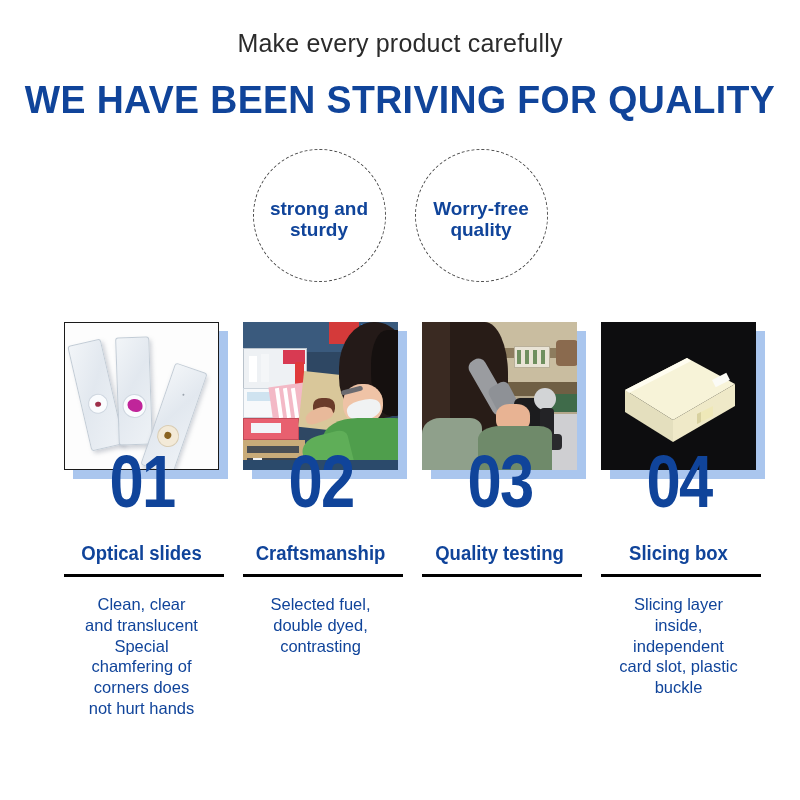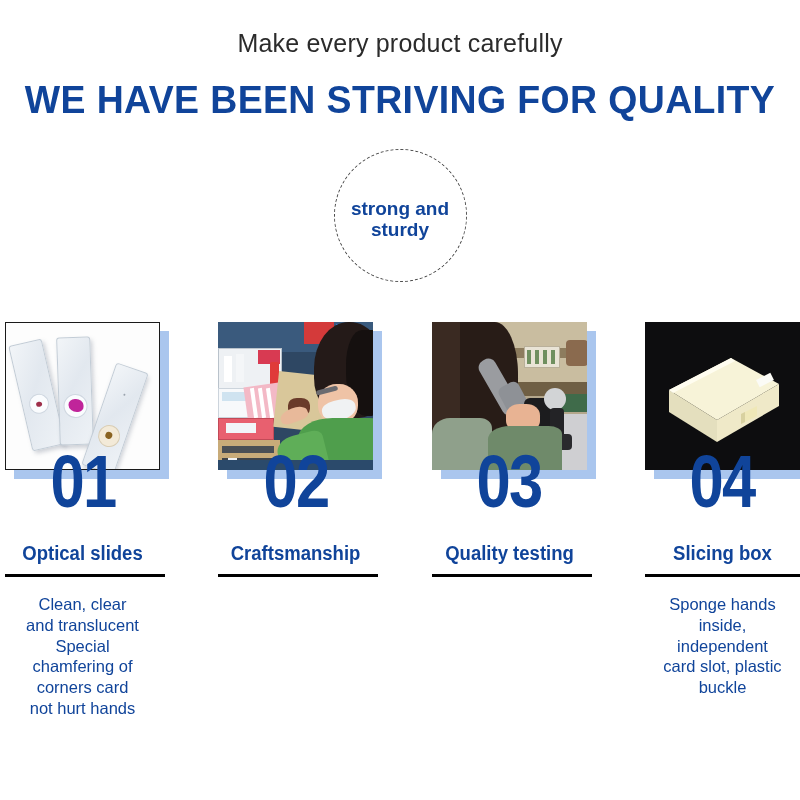--- a/index.html
+++ b/index.html
@@ -61,24 +61,24 @@
     font-weight: bold;
     color: #10449a;
     line-height: 1.14;
     white-space: pre-line;
   }
   .circle-label.small { font-size: 17px; width: 158px; }
 
   
   .cards {
     display: flex;
-    justify-content: space-between;
+    justify-content: center;
     gap: 24px;
     margin-top: 40px;
-    padding-left: 5px;
+    padding-left: 20px;
   }
   .card { width: 155px; position: relative; }
 
   .thumb-wrap { position: relative; width: 155px; height: 148px; }
   .thumb-shadow {
     position: absolute;
     left: 9px; top: 9px;
     width: 155px; height: 148px;
     background: #aac6ee;
   }
@@ -166,20 +166,24 @@
 
   <div class="circles">
 
     <div class="circle">
       <div class="circle-label">strong and
 sturdy</div>
     </div>
 
 
 
+    <div class="circle">
+      <div class="circle-label">Worry-free
+quality</div>
+    </div>
 
   </div>
 
   <div class="cards">
 
     <div class="card">
       <div class="thumb-wrap">
         <div class="thumb-shadow"></div>
         <div class="thumb framed">
           <div class="pic pic-slides">
@@ -199,21 +203,21 @@
           </div>
         </div>
         <div class="number">01</div>
       </div>
       <div class="card-title">Optical slides</div>
       <div class="rule"></div>
       <div class="card-desc">Clean, clear
 and translucent
 Special
 chamfering of
-corners card
+corners does
 not hurt hands</div>
     </div>
 
     <div class="card">
       <div class="thumb-wrap">
         <div class="thumb-shadow"></div>
         <div class="thumb">
           <div class="pic pic-bench">
             <div style="position:absolute;left:0;top:0;width:100%;height:30px;background:#3a5a7d;"></div>
             <div style="position:absolute;left:86px;top:0;width:30px;height:22px;background:#d43a3a;"></div>
@@ -245,20 +249,23 @@
             <div style="position:absolute;left:98px;top:66px;width:22px;height:5px;background:#6b6b70;border-radius:3px;transform:rotate(-14deg);"></div>
             <div style="position:absolute;left:80px;top:96px;width:96px;height:56px;background:#4f9e4c;border-radius:36% 26% 0 0;"></div>
             <div style="position:absolute;left:60px;top:112px;width:48px;height:36px;background:#5fae58;border-radius:40% 20% 0 0;transform:rotate(-14deg);"></div>
             <div style="position:absolute;left:0;top:138px;width:100%;height:12px;background:#2b4a6b;"></div>
           </div>
         </div>
         <div class="number">02</div>
       </div>
       <div class="card-title">Craftsmanship</div>
       <div class="rule"></div>
+      <div class="card-desc">Selected fuel,
+double dyed,
+contrasting</div>
     </div>
 
     <div class="card">
       <div class="thumb-wrap">
         <div class="thumb-shadow"></div>
         <div class="thumb">
           <div class="pic pic-micro">
             <div style="position:absolute;left:56px;top:0;width:100px;height:70px;background:#c9bda0;"></div>
             <div style="position:absolute;left:56px;top:26px;width:100px;height:10px;background:#8d7c5e;"></div>
             <div style="position:absolute;left:92px;top:24px;width:36px;height:22px;background:#e9e4d6;border:1px solid #b9b09a;"></div>
@@ -302,21 +309,21 @@
               <rect x="112" y="54" width="16" height="8" fill="#fbfbf6" transform="rotate(-27 120 58)"></rect>
               <polygon points="96,92 112,84 112,94 96,102" fill="#efe8b8"></polygon>
               <polygon points="96,92 100,90 100,100 96,102" fill="#d8d1a0"></polygon>
             </svg>
           </div>
         </div>
         <div class="number">04</div>
       </div>
       <div class="card-title">Slicing box</div>
       <div class="rule"></div>
-      <div class="card-desc">Sponge hands
+      <div class="card-desc">Slicing layer
 inside,
 independent
 card slot, plastic
 buckle</div>
     </div>
 
   </div>
 </div>
 
 </body></html>

